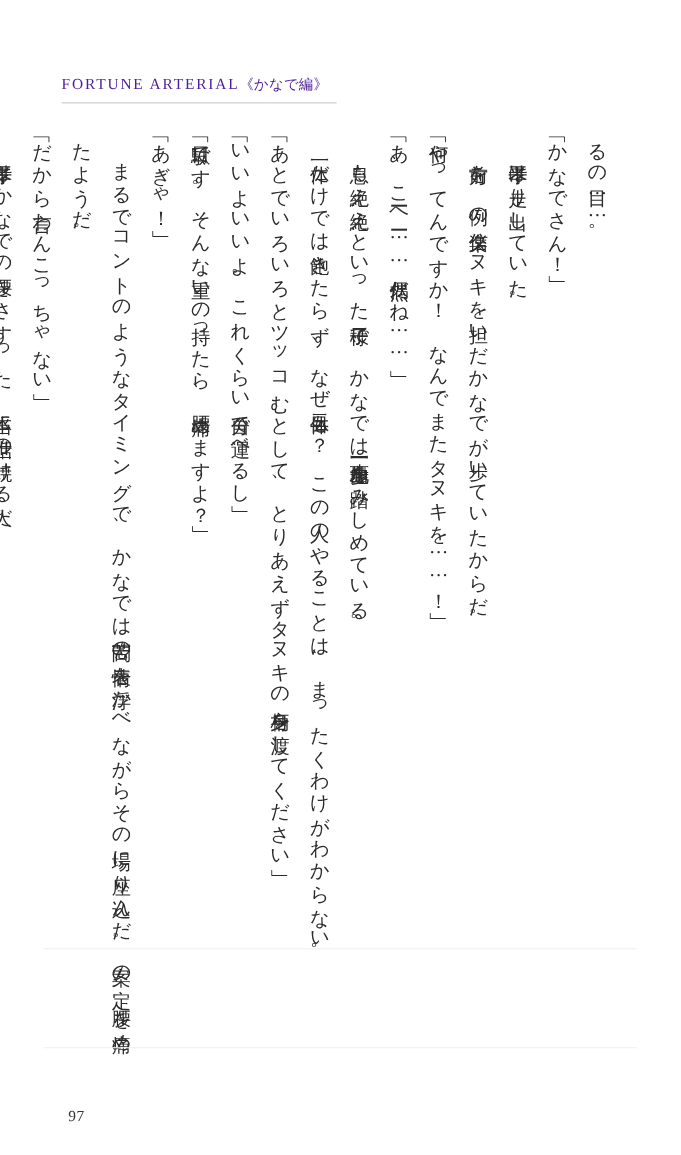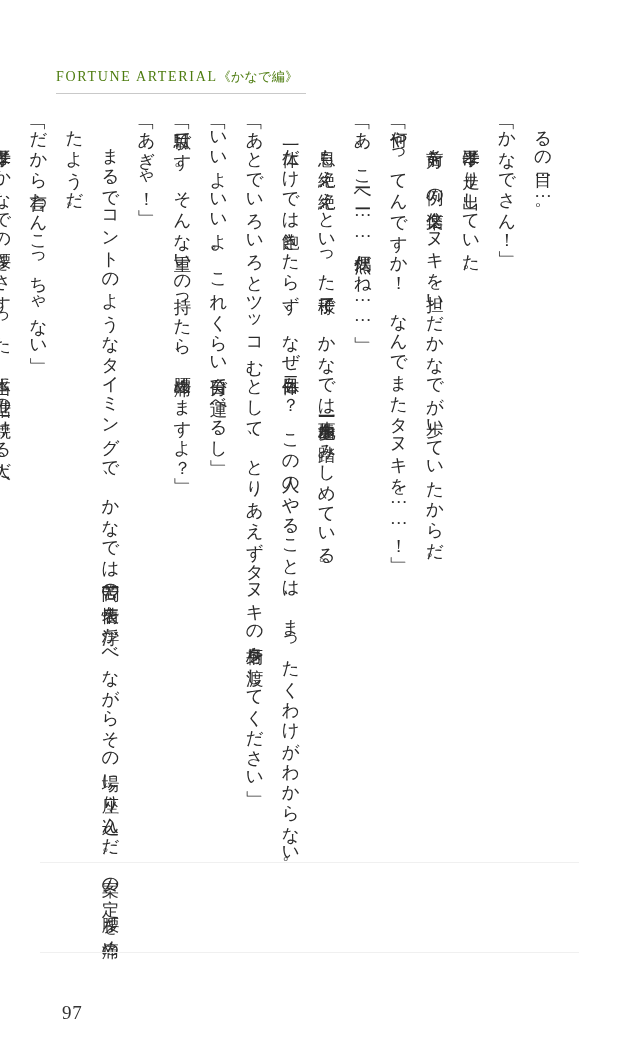--- a/index.html
+++ b/index.html
@@ -16,21 +16,21 @@
     overflow: hidden;
   }
 
   
   .running-head {
     position: absolute;
     top: 68px;
     left: 56px;
     font-size: 14px;
     letter-spacing: 0.06em;
-    color: #4d7c0f;
+    color: #4c1d95;
     white-space: nowrap;
     font-family: "Liberation Serif", "DejaVu Serif", serif;
   }
   .running-head .rh-title {
     font-variant: small-caps;
     letter-spacing: 0.12em;
   }
   .running-head .rh-sub {
     font-size: 13px;
     letter-spacing: 0.02em;
@@ -81,21 +81,21 @@
     background: #f0f0f0;
   }
   .hairline.h1 { top: 862px; }
   .hairline.h2 { top: 952px; }
 
   
   .folio {
     position: absolute;
     left: 62px;
     bottom: 26px;
-    font-size: 19px;
+    font-size: 14px;
     letter-spacing: 0.04em;
     color: #333;
   }
 </style>
 </head>
 <body>
 
 <div class="running-head">
   <span class="rh-title">FORTUNE ARTERIAL</span><span class="rh-sub">《かなで編》</span>
 </div>

